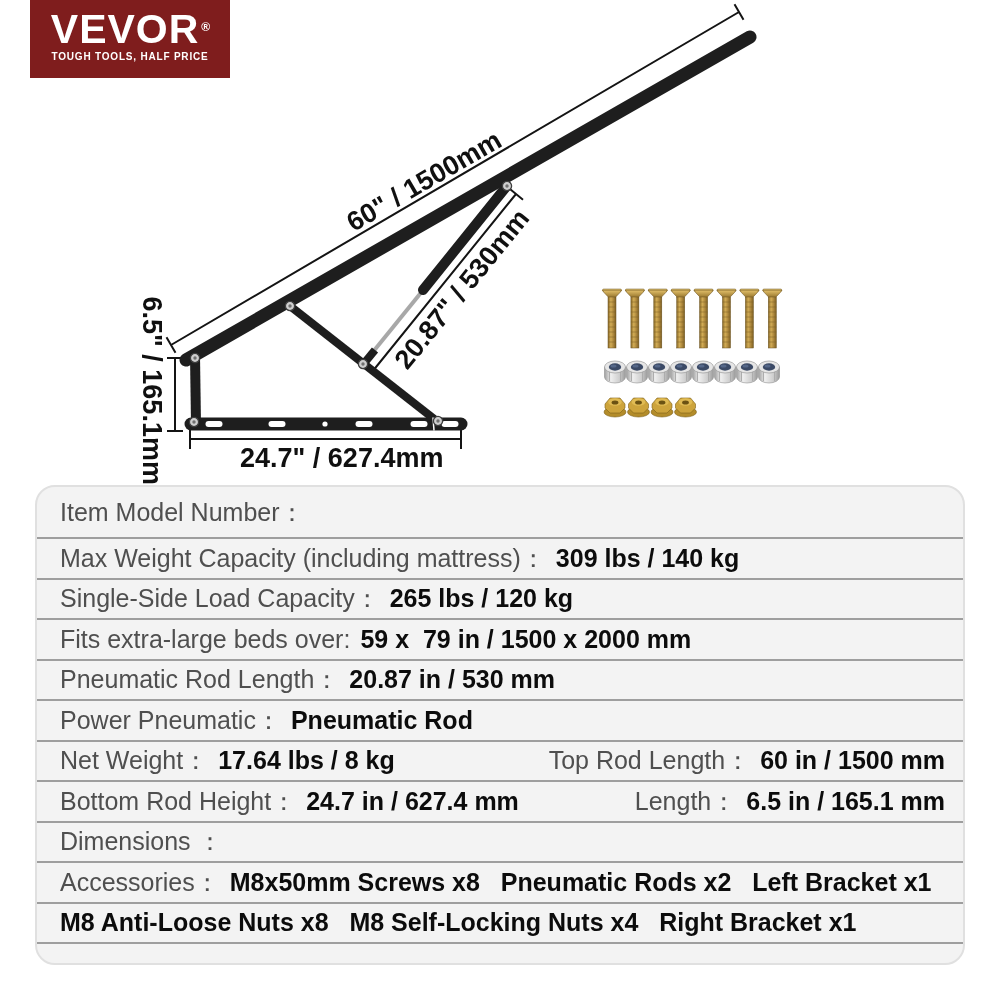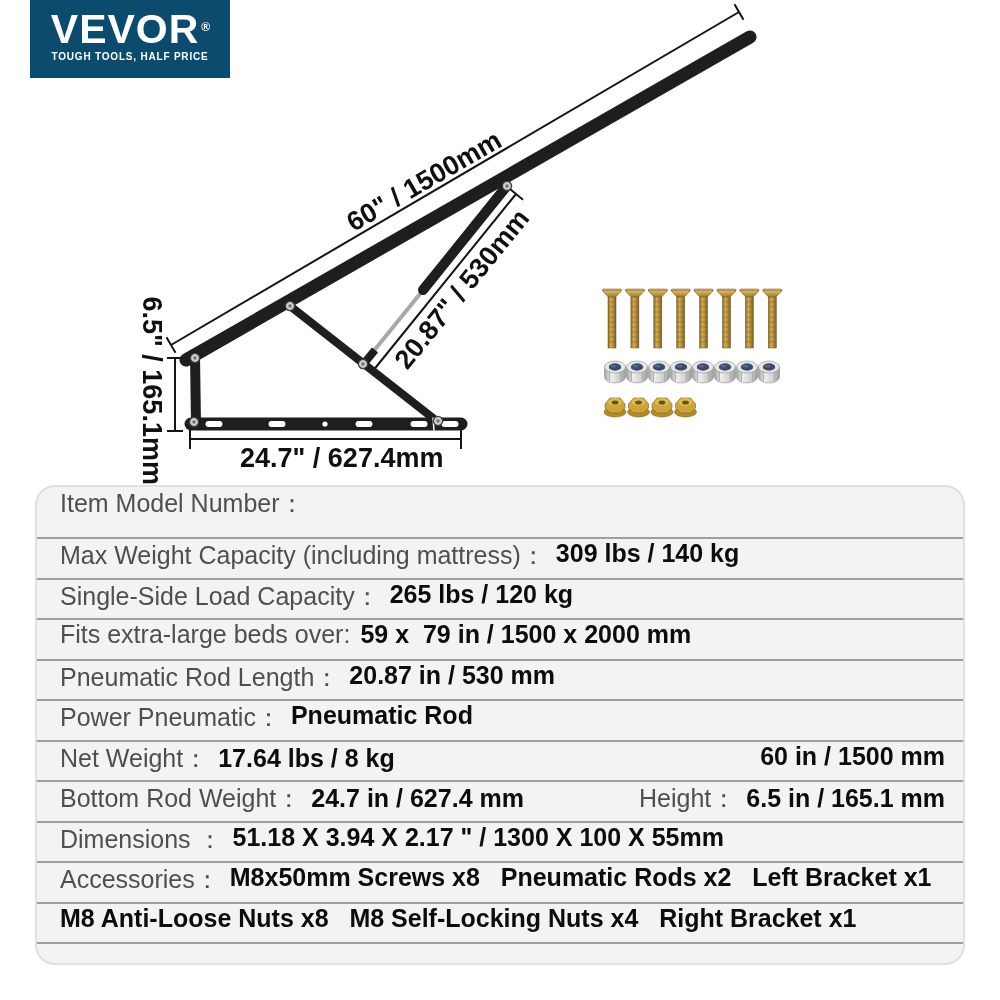--- a/index.html
+++ b/index.html
@@ -3,21 +3,21 @@
 <meta charset="utf-8">
 <style>
   html,body { margin:0; padding:0; }
   body {
     width:1000px; height:1000px; position:relative; background:#ffffff;
     font-family:"Liberation Sans", sans-serif; overflow:hidden;
   }
   
   .logo {
     position:absolute; left:30px; top:0; width:200px; height:78px;
-    background:#0c4a6e; color:#fff; text-align:center; box-sizing:border-box; padding-top:10px;
+    background:#7f1d1d; color:#fff; text-align:center; box-sizing:border-box; padding-top:10px;
   }
   .brand-line { font-size:41px; font-weight:900; letter-spacing:1px; line-height:38px; white-space:nowrap; }
   .brand-line .reg { font-size:12px; font-weight:bold; vertical-align:top; position:relative; top:-2px; left:2px; }
   .tagline { font-size:10px; font-weight:bold; letter-spacing:0.8px; margin-top:3px; white-space:nowrap; }
   
   .diagram-svg { position:absolute; left:0; top:0; }
   .dim-label {
     position:absolute; font-size:27px; font-weight:bold; color:#101010;
     text-align:center; white-space:pre; line-height:30px;
   }
@@ -25,21 +25,21 @@
   .dim-spring { left:362px; top:274px; width:200px; transform:rotate(-51deg); }
   .dim-height { left:59px;  top:374px; width:185px; transform:rotate(90deg); }
   .dim-bottom { left:240px; top:443px; width:200px; }
   
   .spec-table {
     position:absolute; left:35px; top:485px; width:930px; height:480px;
     background:#f3f3f3; border:2px solid #e0e0e0; border-radius:20px;
     box-sizing:border-box; overflow:hidden;
   }
   .row {
-    display:flex; align-items:flex-start; height:40.5px; box-sizing:border-box;
+    display:flex; align-items:center; height:40.5px; box-sizing:border-box;
     border-bottom:2px solid #9e9e9e; padding:0 18px 0 23px;
   }
   .row.first { height:52px; }
   .row.two { justify-content:space-between; }
   .pair { display:flex; align-items:center; white-space:pre; }
   .lbl { font-size:25px; color:#4f4f4f; white-space:pre; }
   .val { font-size:25px; color:#0c0c0c; font-weight:bold; margin-left:10px; white-space:pre; }
 </style>
 </head>
 <body>
@@ -182,36 +182,36 @@
   <div class="row">
     <span class="lbl">Power Pneumatic：</span>
     <span class="val">Pneumatic Rod</span>
   </div>
   <div class="row two">
     <span class="pair">
       <span class="lbl">Net Weight：</span>
       <span class="val">17.64 lbs / 8 kg</span>
     </span>
     <span class="pair">
+      <span class="lbl">Top Rod Length：</span>
       <span class="val">60 in / 1500 mm</span>
     </span>
   </div>
   <div class="row two">
     <span class="pair">
-      <span class="lbl">Bottom Rod Weight：</span>
+      <span class="lbl">Bottom Rod Height：</span>
       <span class="val">24.7 in / 627.4 mm</span>
     </span>
     <span class="pair">
-      <span class="lbl">Height：</span>
+      <span class="lbl">Length：</span>
       <span class="val">6.5 in / 165.1 mm</span>
     </span>
   </div>
   <div class="row">
     <span class="lbl">Dimensions ：</span>
-    <span class="val">51.18 X 3.94 X 2.17 " / 1300 X 100 X 55mm</span>
   </div>
   <div class="row">
     <span class="lbl">Accessories：</span>
     <span class="val">M8x50mm Screws x8   Pneumatic Rods x2   Left Bracket x1</span>
   </div>
   <div class="row">
     <span class="lbl"></span>
     <span class="val" style="margin-left:0">M8 Anti-Loose Nuts x8   M8 Self-Locking Nuts x4   Right Bracket x1</span>
   </div>
 </div>

